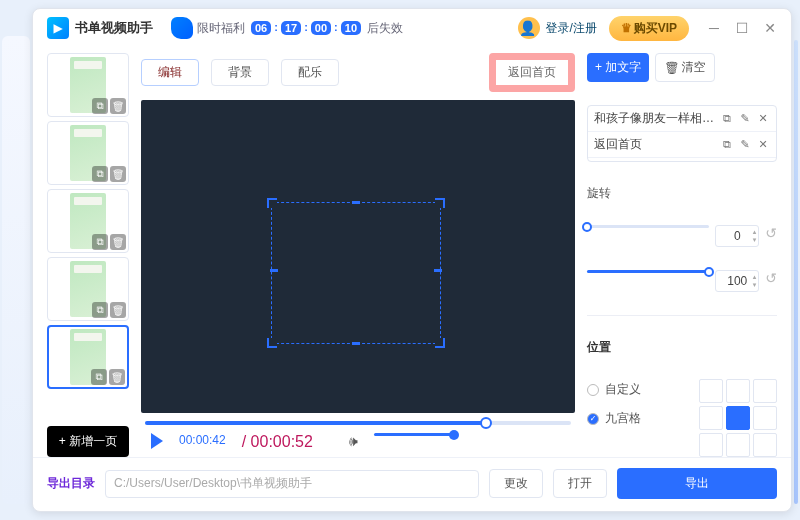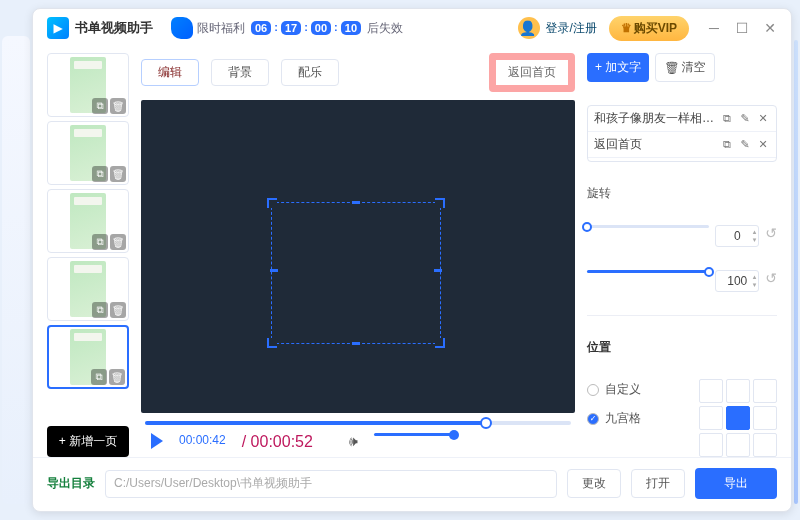--- a/index.html
+++ b/index.html
@@ -81,24 +81,24 @@
 .radio-row { display: flex; align-items: center; gap: 6px; color: #555; cursor: pointer; }
 .radio { width: 12px; height: 12px; border: 1px solid #bbb; border-radius: 50%; }
 .radio.checked { width: 12px; height: 12px; border-radius: 50%; background: #2a6eff; display: flex; align-items: center; justify-content: center; }
 .radio.checked::after { content: "✓"; color: #fff; font-size: 8px; }
 .grid9-wrap { display: flex; gap: 14px; align-items: flex-start; }
 .grid9 { display: grid; grid-template-columns: repeat(3,24px); grid-template-rows: repeat(3,24px); gap: 3px; margin-left: auto; }
 .cell { border: 1px solid #e1e6f1; border-radius: 2px; cursor: pointer; }
 .cell.sel { background: #2a6eff; border-color: #2a6eff; }
 .radio-col { display: flex; flex-direction: column; gap: 12px; padding-top: 2px; }
 .footer { display: flex; align-items: center; gap: 10px; padding: 10px 14px 12px 14px; border-top: 1px solid #eef1f8; }
-.footer-label { font-size: 12px; font-weight: 600; color: #15803d; }
+.footer-label { font-size: 12px; font-weight: 600; color: #6d28d9; }
 .path-input { flex: 1; height: 28px; border: 1px solid #e1e6f1; border-radius: 4px; padding: 0 8px; color: #aaa; font-size: 12px; display: flex; align-items: center; }
 .footer .outline-btn { padding: 5px 14px; }
-.export-btn { background: #2a6eff; color: #fff; border-radius: 4px; padding: 7px 29px; font-size: 12px; cursor: pointer; }
+.export-btn { background: #2a6eff; color: #fff; border-radius: 4px; padding: 7px 68px; font-size: 12px; cursor: pointer; }
 .bg-strip { position: absolute; top: 36px; bottom: 16px; left: 2px; width: 28px; background: linear-gradient(#f5f8ff,#e8f0fc); border-radius: 6px; }
 .bg-dot { position: absolute; right: 2px; top: 40px; bottom: 16px; width: 4px; background: linear-gradient(#cfe3ff,#a9c7ff); border-radius: 2px; }
 </style>
 </head>
 <body>
 
 <div class="bg-strip"></div>
 <div class="bg-dot"></div>
 
 <div class="window">

